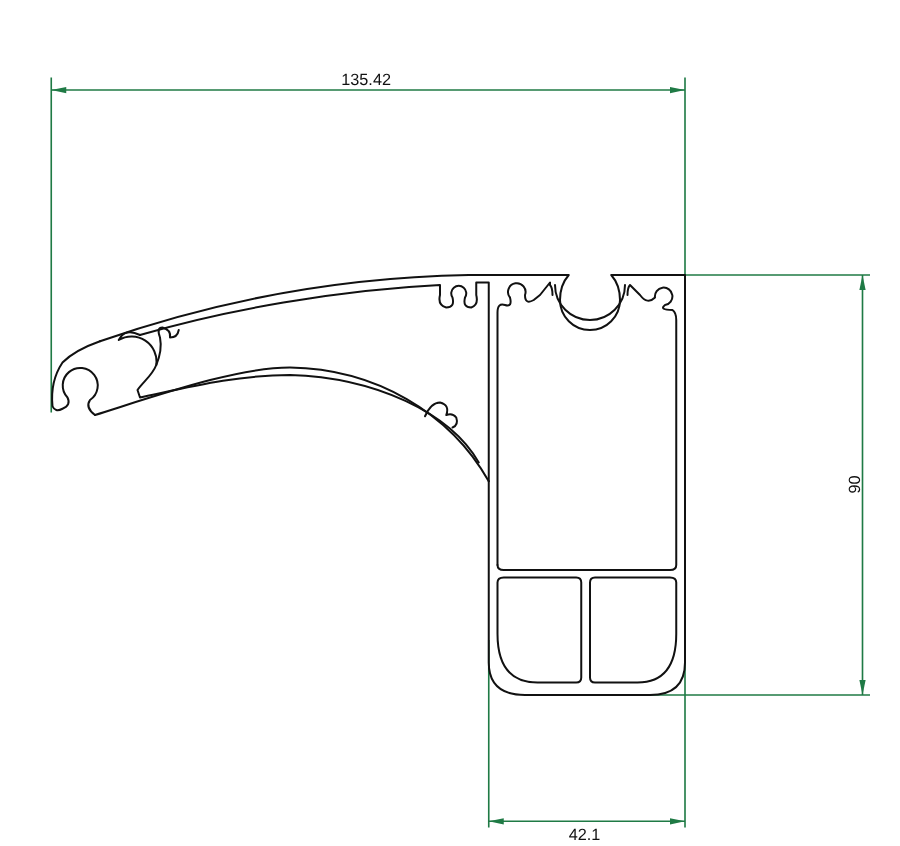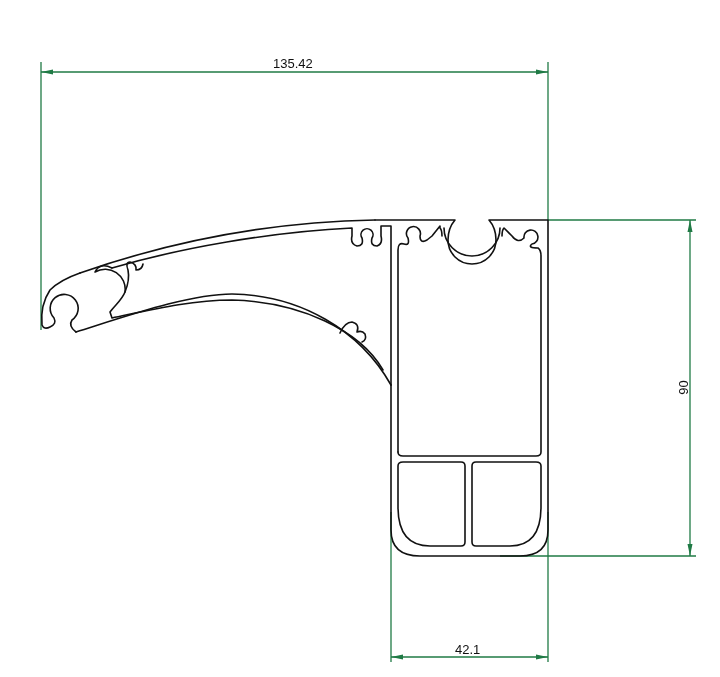--- a/index.html
+++ b/index.html
@@ -3,21 +3,21 @@
   <meta charset="utf-8">
   <style>
     html, body { margin: 0; padding: 0; background: #ffffff; }
     body { width: 720px; height: 677px; overflow: hidden; position: relative; font-family: "Liberation Sans", sans-serif; }
     #drawing { position: absolute; left: 0; top: 0; }
     .profile { fill: none; stroke: #111111; stroke-width: 1.6; stroke-linejoin: round; stroke-linecap: round; }
     .dim { stroke: #1f7a45; stroke-width: 1.3; fill: none; }
     .arrow { fill: #1f7a45; stroke: none; }
     .dimtext { position: absolute; font-size: 13px; color: #111111; font-family: "Liberation Sans", sans-serif; white-space: nowrap; text-align: center; }
     #dim-top-label { left: 273px; top: 56px; }
-    #dim-bottom-label { left: 455px; top: 642px; }
+    #dim-bottom-label { left: 455px; top: 660px; }
     #dim-right-label { left: 676px; top: 380px; transform: rotate(-90deg); transform-origin: center; }
   </style>
 </head>
 <body>
 
 <svg id="drawing" width="720" height="677" viewBox="0 0 720 677" xmlns="http://www.w3.org/2000/svg">
 
   <g>
     <line class="dim" x1="41" y1="62" x2="41" y2="330"></line>
     <line class="dim" x1="548" y1="62" x2="548" y2="220"></line>

